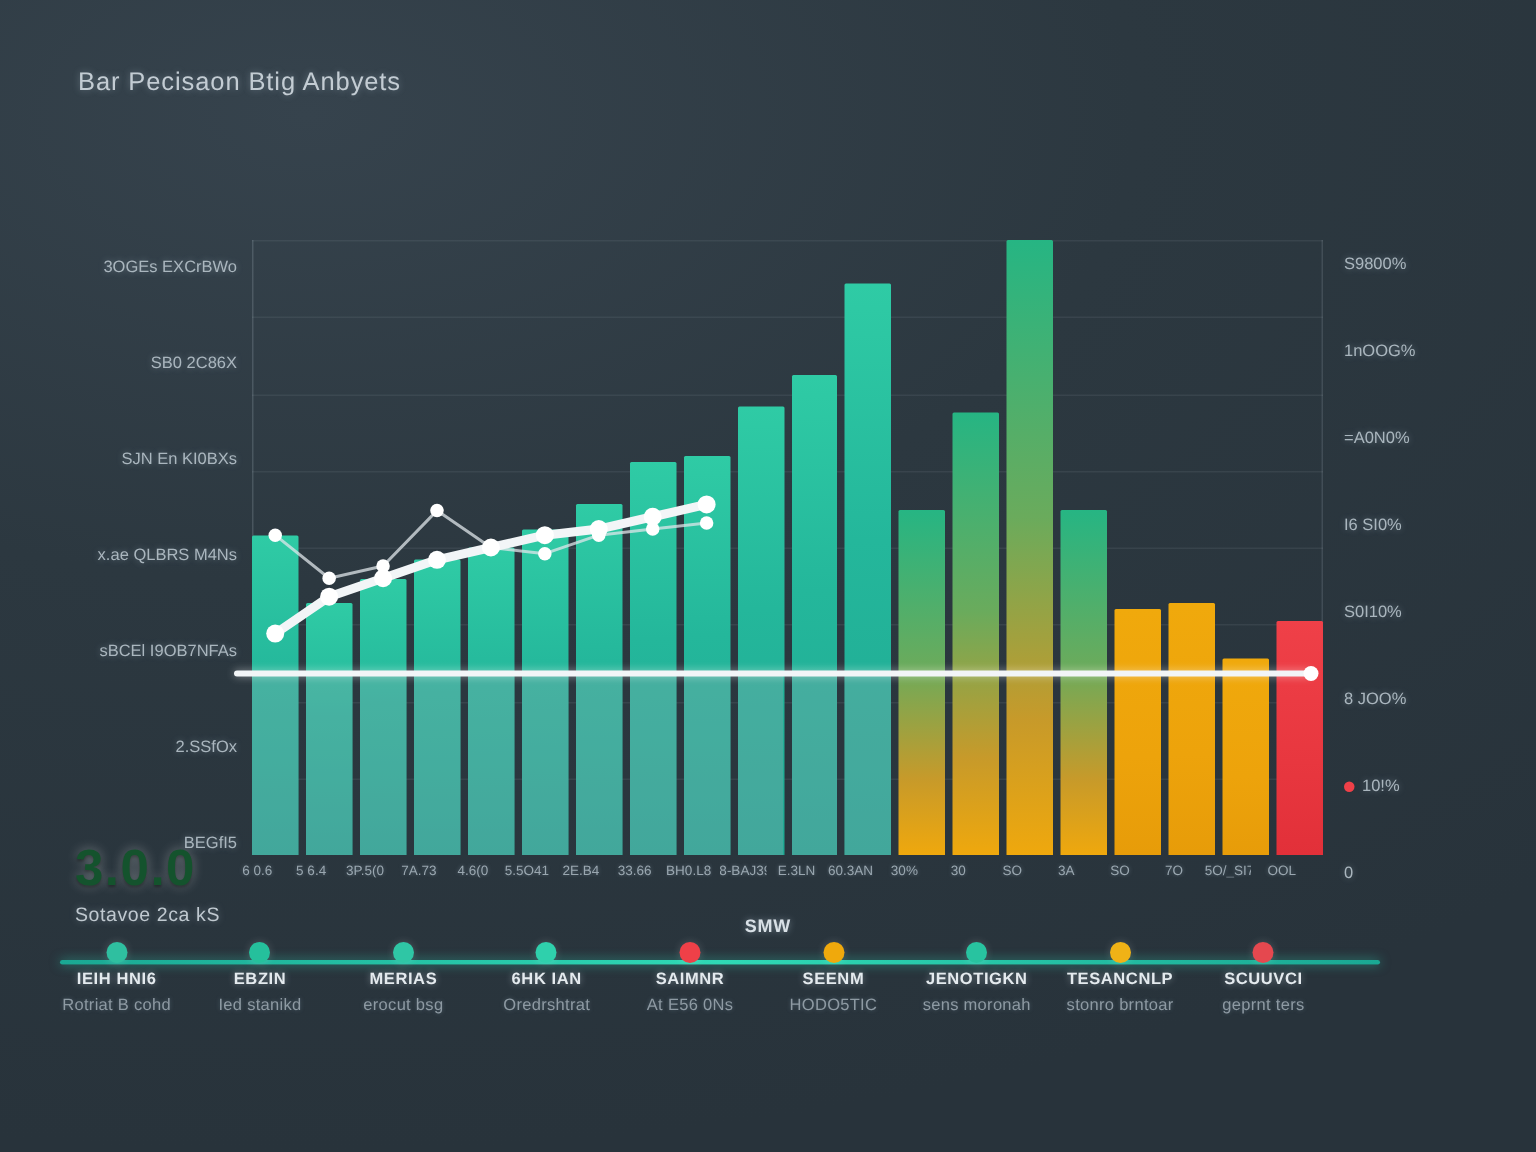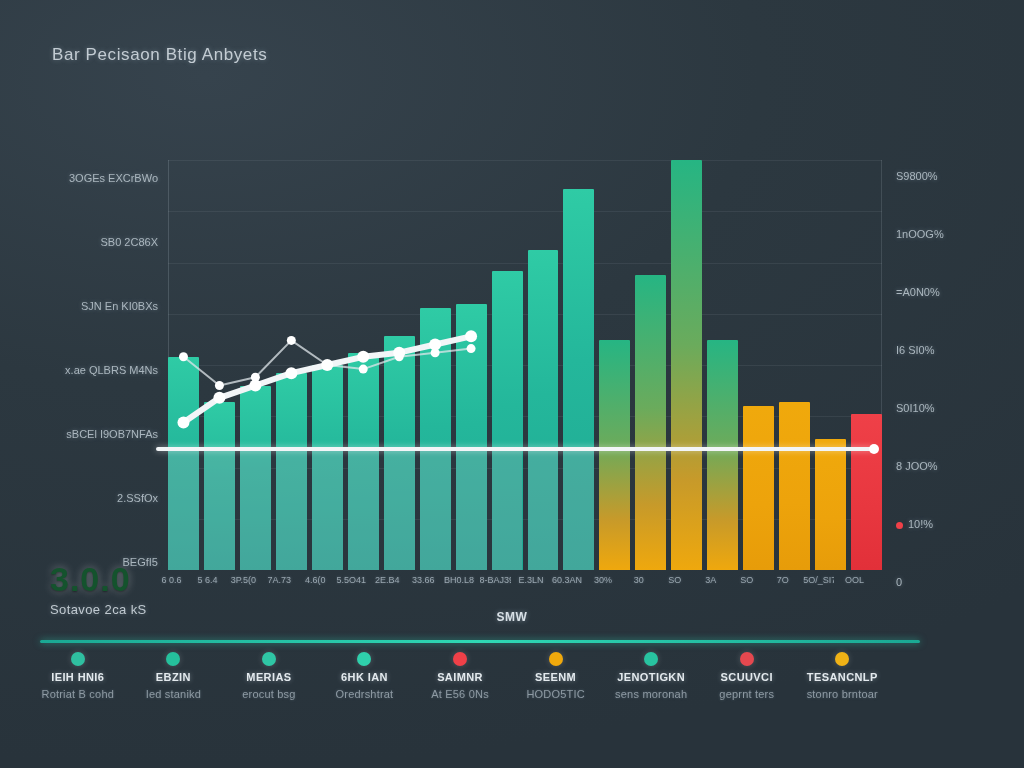--- a/index.html
+++ b/index.html
@@ -165,21 +165,21 @@
   
   #legend-divider {
     position: absolute;
     left: 40px; top: 640px; width: 880px; height: 3px;
     background: linear-gradient(90deg, #1aa893 0%, #2fd9b5 50%, #1aa893 100%);
     border-radius: 2px;
     box-shadow: 0 0 7px rgba(45,210,180,.6);
   }
   #legend {
     position: absolute;
-    left: 30px; top: 652px; width: 860px;
+    left: 30px; top: 628px; width: 860px;
     display: flex;
   }
   .legend-item {
     flex: 1 1 0;
     display: flex;
     flex-direction: column;
     align-items: center;
     gap: 5px;
   }
   .legend-dot {
@@ -405,22 +405,22 @@
       <div class="legend-dot" style="background: rgb(240, 169, 12);"></div>
       <div class="legend-label">SEENM</div>
       <div class="legend-sub">HODO5TIC</div>
     </div>
     <div class="legend-item">
       <div class="legend-dot" style="background: rgb(40, 195, 160);"></div>
       <div class="legend-label">JENOTIGKN</div>
       <div class="legend-sub">sens moronah</div>
     </div>
     <div class="legend-item">
+      <div class="legend-dot" style="background: rgb(240, 178, 22);"></div>
+      <div class="legend-label">TESANCNLP</div>
+      <div class="legend-sub">stonro brntoar</div>
+    </div>
+    <div class="legend-item">
       <div class="legend-dot" style="background: rgb(229, 72, 79);"></div>
       <div class="legend-label">SCUUVCI</div>
       <div class="legend-sub">geprnt ters</div>
     </div>
-    <div class="legend-item">
-      <div class="legend-dot" style="background: rgb(240, 178, 22);"></div>
-      <div class="legend-label">TESANCNLP</div>
-      <div class="legend-sub">stonro brntoar</div>
-    </div>
   </div>
 
 </body></html>

